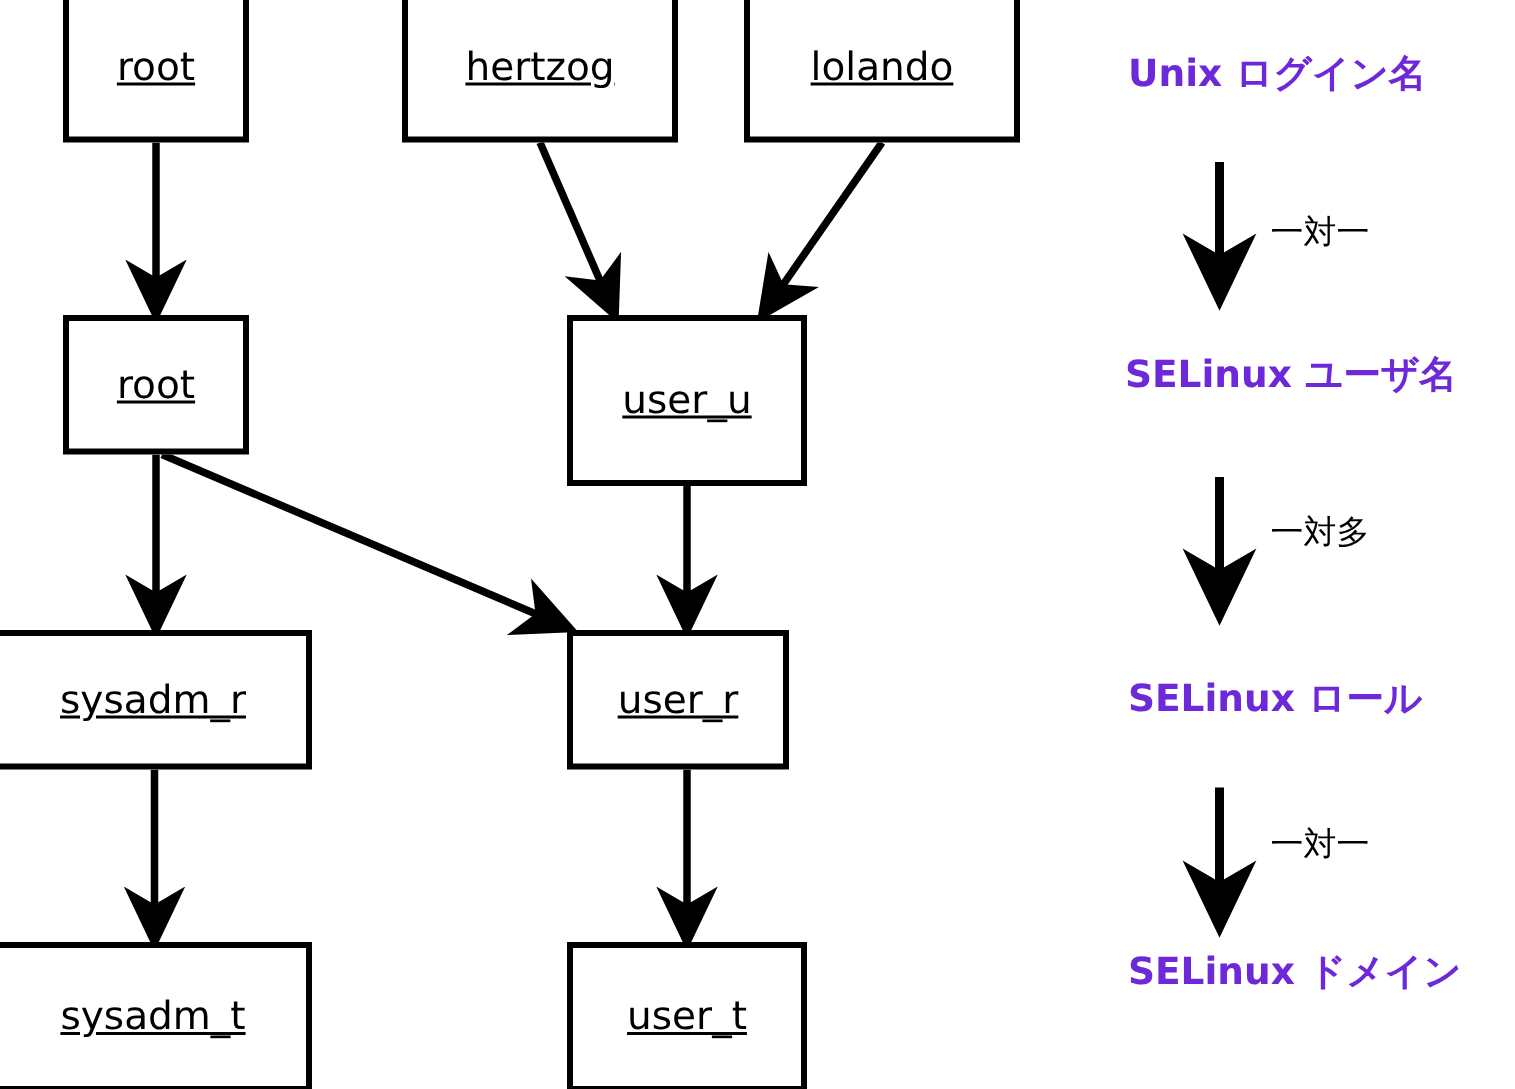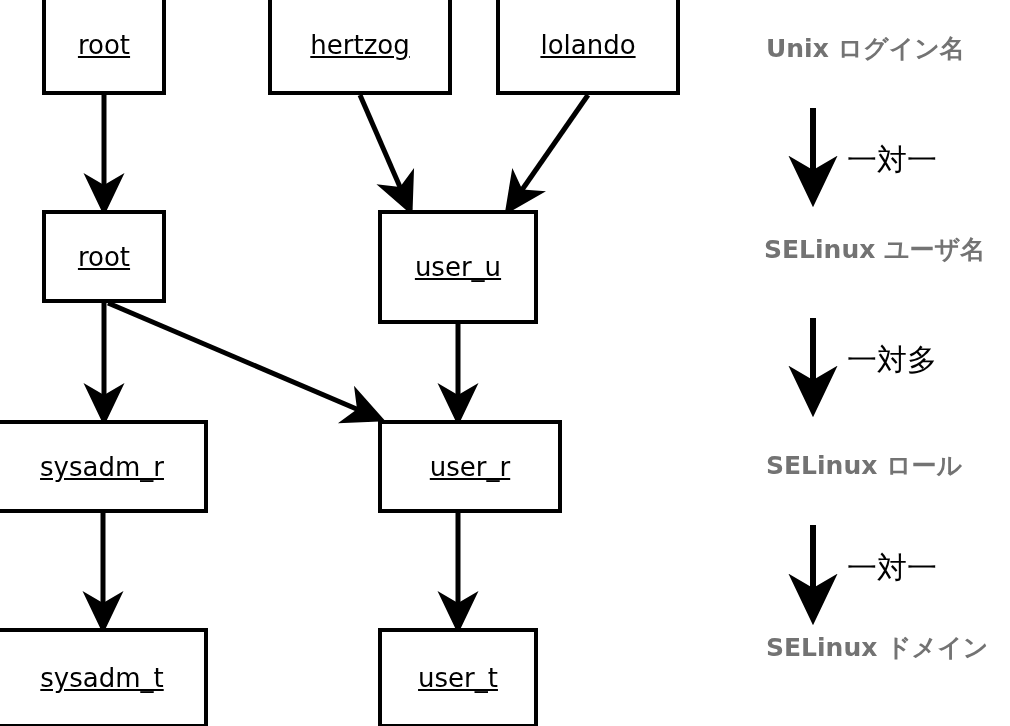--- a/index.html
+++ b/index.html
@@ -38,34 +38,33 @@
     line-height: 1;
     letter-spacing: 0px;
     white-space: nowrap;
   }
   .node-label {
     display: block;
     text-decoration: underline;
   }
   .legend-label {
     position: absolute;
-    color: #737373;
+    color: #6d28d9;
     font-family: "DejaVu Sans", sans-serif;
     font-weight: bold;
     font-size: 25px;
     line-height: 1;
     white-space: nowrap;
-    margin-left: 14px;
   }
   .legend-rel {
     position: absolute;
     color: #000000;
     font-family: "DejaVu Sans", sans-serif;
     font-weight: normal;
-    font-size: 30px;
+    font-size: 22px;
     line-height: 1;
     white-space: nowrap;
   }
 </style>
 </head>
 <body>
 
 <div id="canvas">
 
   <svg class="layer" viewBox="0 0 1010 726" xmlns="http://www.w3.org/2000/svg">
@@ -103,21 +102,21 @@
       </div>
       <div class="node-box" style="left: 42px; top: 210px; width: 124px; height: 93px; border-color: rgb(0, 0, 0);">
         <span class="node-label">root</span>
       </div>
       <div class="node-box" style="left: 378px; top: 210px; width: 160px; height: 114px; border-color: rgb(0, 0, 0);">
         <span class="node-label">user_u</span>
       </div>
       <div class="node-box" style="left: -4px; top: 420px; width: 212px; height: 93px; border-color: rgb(0, 0, 0);">
         <span class="node-label">sysadm_r</span>
       </div>
-      <div class="node-box" style="left: 378px; top: 420px; width: 184px; height: 93px; border-color: rgb(0, 0, 0);">
+      <div class="node-box" style="left: 378px; top: 420px; width: 148px; height: 93px; border-color: rgb(0, 0, 0);">
         <span class="node-label">user_r</span>
       </div>
       <div class="node-box" style="left: -4px; top: 628px; width: 212px; height: 100px; border-color: rgb(0, 0, 0);">
         <span class="node-label">sysadm_t</span>
       </div>
       <div class="node-box" style="left: 378px; top: 628px; width: 160px; height: 100px; border-color: rgb(0, 0, 0);">
         <span class="node-label">user_t</span>
       </div>
     </div>
   <div id="legend-group">

